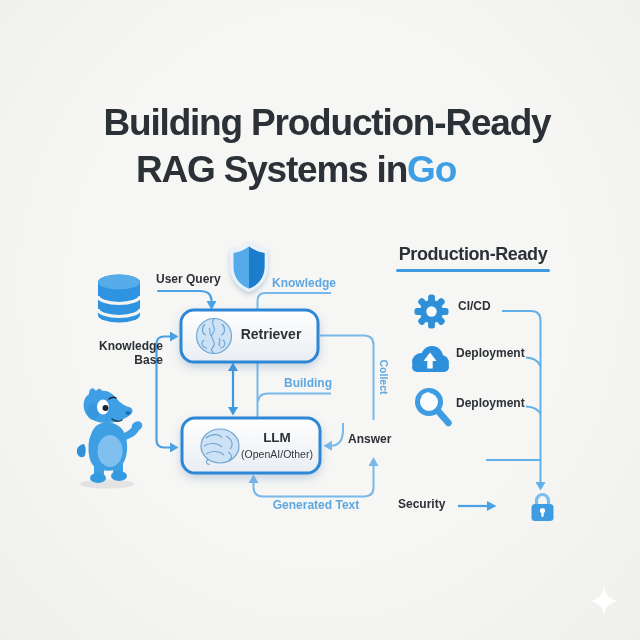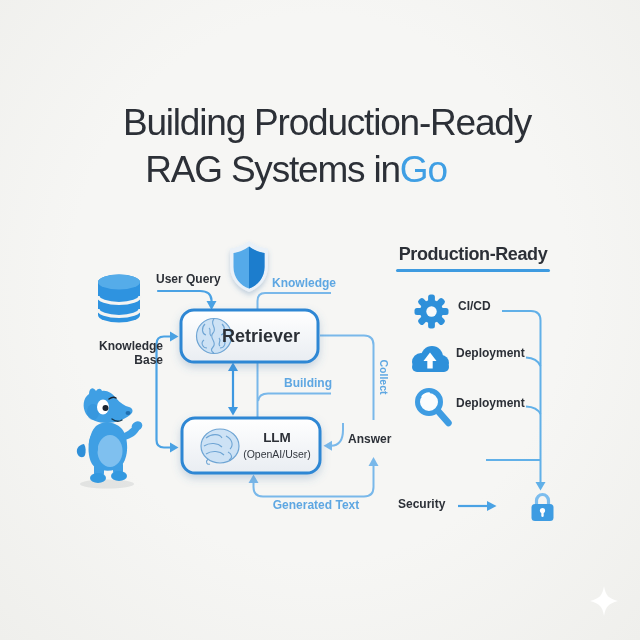--- a/index.html
+++ b/index.html
@@ -9,38 +9,38 @@
     background:#f4f4f2;
   }
   .canvas{
     position:relative;width:640px;height:640px;
     background:radial-gradient(ellipse at 50% 45%, #f6f6f4 55%, #efefec 100%);
   }
   svg.art{position:absolute;left:0;top:0;width:640px;height:640px}
 
   .title{
     position:absolute;transform:translateX(-50%);
-    font-size:37px;font-weight:400;letter-spacing:-1.2px;
+    font-size:37px;font-weight:700;letter-spacing:-1.2px;
     color:#2c3037;white-space:nowrap;
   }
   .title .go{color:#3f9fe4;}
   .t1{left:327px;top:102px}
   .t2{left:296px;top:149px}
 
   .lbl{
     position:absolute;font-size:12px;font-weight:700;color:#2c3037;
     white-space:nowrap;line-height:1.15;
   }
   .lbl.blue{color:#5ea7e2}
   .lbl.center{transform:translateX(-50%);text-align:right}
 
   .t-user-query{left:156px;top:273px}
   .t-embeddings{left:272px;top:277px}
   .t-kb{left:118px;top:340px;width:90px;white-space:normal}
-  .t-retriever{left:261px;top:326px;font-size:18px}
+  .t-retriever{left:271px;top:326px;font-size:14px}
   .t-context{left:284px;top:377px}
   .t-collect{left:384px;top:377px;transform:translate(-50%,-50%) rotate(90deg);font-size:10.5px}
   .t-llm{left:277px;top:430px;font-size:13.5px}
   .t-llm-sub{left:277px;top:448px;font-size:10.5px;font-weight:400;color:#33383f}
   .t-answer{left:348px;top:433px}
   .t-gentext{left:316px;top:499px}
 
   .t-heading{left:473px;top:244px;font-size:18px;letter-spacing:-0.4px;white-space:nowrap}
   .heading-underline{
     position:absolute;left:396px;top:269px;width:154px;height:2.5px;
@@ -222,21 +222,21 @@
   <div class="title t1">Building Production-Ready</div>
   <div class="title t2"><span>RAG Systems in</span><span class="go">Go</span></div>
 
   <div class="lbl t-user-query">User Query</div>
   <div class="lbl blue t-embeddings">Knowledge</div>
   <div class="lbl center t-kb">Knowledge Base</div>
   <div class="lbl center t-retriever">Retriever</div>
   <div class="lbl blue t-context">Building</div>
   <div class="lbl blue t-collect">Collect</div>
   <div class="lbl center t-llm">LLM</div>
-  <div class="lbl center t-llm-sub">(OpenAI/User)</div>
+  <div class="lbl center t-llm-sub">(OpenAI/Other)</div>
   <div class="lbl t-answer">Answer</div>
   <div class="lbl blue center t-gentext">Generated Text</div>
 
   <div class="lbl center t-heading">Production-Ready</div>
   <div class="heading-underline"></div>
   <div class="lbl t-cicd">CI/CD</div>
   <div class="lbl t-dep1">Deployment</div>
   <div class="lbl t-dep2">Deployment</div>
   <div class="lbl t-sec">Security</div>
 

